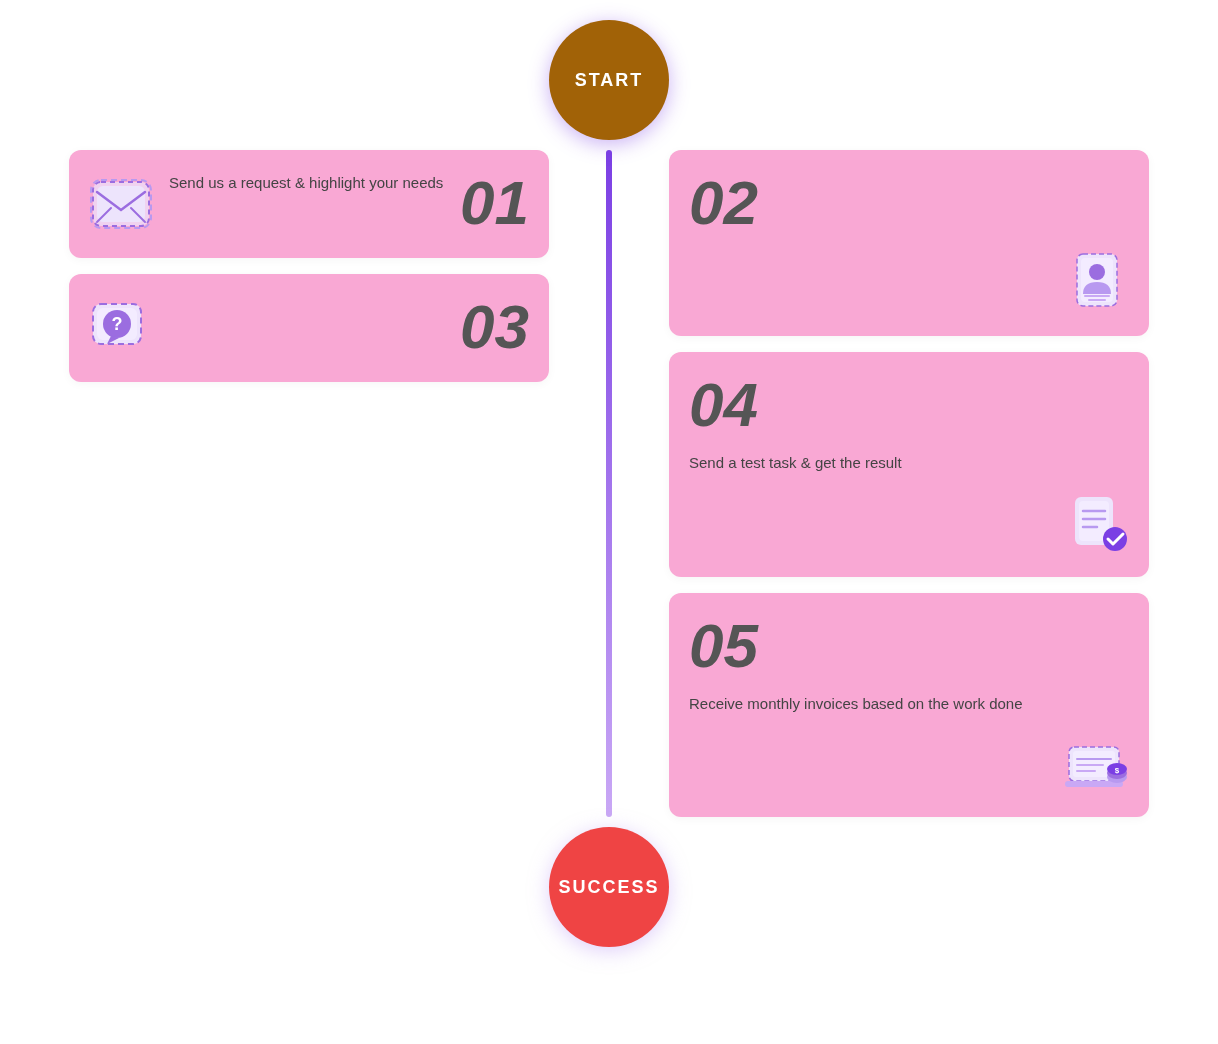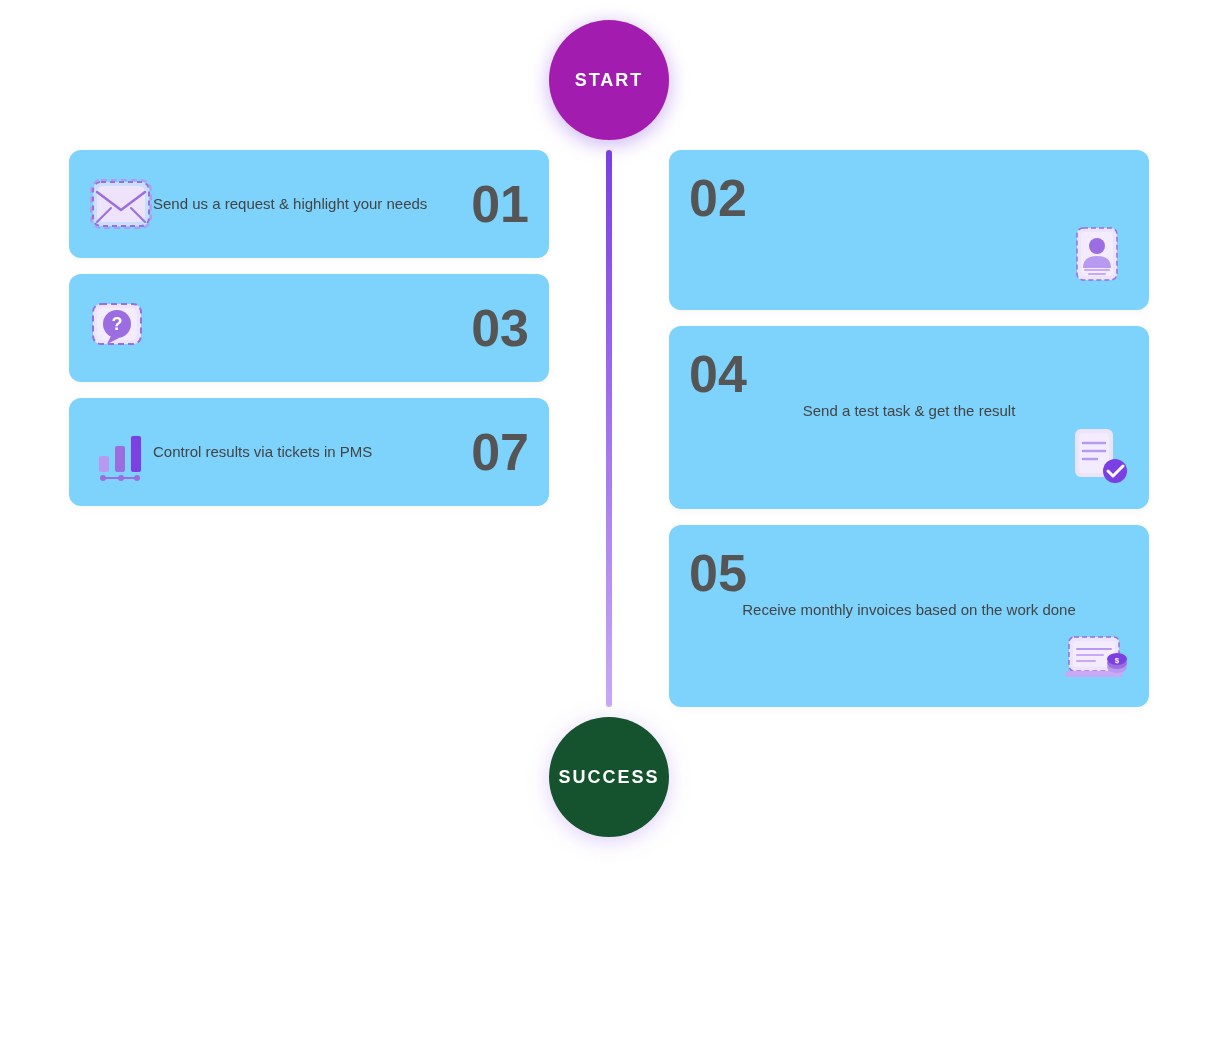--- a/index.html
+++ b/index.html
@@ -45,26 +45,26 @@
       justify-content: center;
       font-weight: 800;
       font-size: 18px;
       letter-spacing: 2px;
       color: #fff;
       z-index: 2;
       position: relative;
     }
 
     .start-circle {
-      background: #a21caf;
+      background: #a16207;
       box-shadow: 0 4px 20px rgba(123,63,228,0.4);
     }
 
     .success-circle {
-      background: #14532d;
+      background: #ef4444;
       box-shadow: 0 4px 20px rgba(193,162,245,0.5);
     }
 
     
     .steps-grid {
       width: 100%;
       display: grid;
       grid-template-columns: 1fr 60px 1fr;
       gap: 0;
       position: relative;
@@ -86,26 +86,26 @@
       gap: 16px;
       padding-left: 30px;
       align-items: flex-start;
     }
 
     .center-col {
       
     }
 
     .step-card {
-      background: #7dd3fc;
+      background: #f9a8d4;
       border-radius: 12px;
       padding: 22px 20px;
       display: flex;
-      align-items: center;
-      gap: 0;
+      align-items: flex-start;
+      gap: 16px;
       width: 100%;
       max-width: 480px;
       min-height: 100px;
       box-shadow: 0 2px 10px rgba(0,0,0,0.04);
     }
 
     .left-col .step-card {
       flex-direction: row;
     }
 
@@ -124,26 +124,27 @@
 
     .step-text {
       flex: 1;
       font-size: 15px;
       color: #444;
       line-height: 1.5;
       font-weight: 400;
     }
 
     .step-number {
-      font-size: 52px;
+      font-size: 62px;
       font-weight: 800;
       color: #555;
       flex-shrink: 0;
       line-height: 1;
       margin-left: auto;
+      font-style: italic;
     }
 
     .right-col .step-number {
       margin-left: 0;
       margin-right: auto;
       order: -1;
     }
 
     .right-col .step-icon {
       order: 2;
@@ -196,37 +197,20 @@
 
             <circle cx="28" cy="28" r="14" fill="#9b6de0"></circle>
             <text x="28" y="34" text-anchor="middle" font-size="18" font-weight="bold" fill="white">?</text>
             <path d="M22 40 L18 48 L30 42" fill="#9b6de0"></path>
           </svg>
         </div>
         <span class="step-number">03</span>
       </div>
 
 
-      <div class="step-card">
-        <div class="step-icon">
-          <svg width="64" height="64" viewBox="0 0 64 64">
-
-            <rect x="10" y="36" width="10" height="16" rx="2" fill="#b899f0"></rect>
-            <rect x="26" y="26" width="10" height="26" rx="2" fill="#9b6de0"></rect>
-            <rect x="42" y="16" width="10" height="36" rx="2" fill="#7b3fe4"></rect>
-
-            <circle cx="14" cy="58" r="3" fill="#9b6de0"></circle>
-            <circle cx="32" cy="58" r="3" fill="#9b6de0"></circle>
-            <circle cx="48" cy="58" r="3" fill="#9b6de0"></circle>
-            <line x1="14" y1="58" x2="48" y2="58" stroke="#9b6de0" stroke-width="2"></line>
-          </svg>
-        </div>
-        <span class="step-text">Control results via tickets in PMS</span>
-        <span class="step-number">07</span>
-      </div>
 
     </div>
 
     <div class="center-col"></div>
 
     <div class="right-col">
 
       <div class="step-card">
         <span class="step-number">02</span>
         <div class="step-icon">

